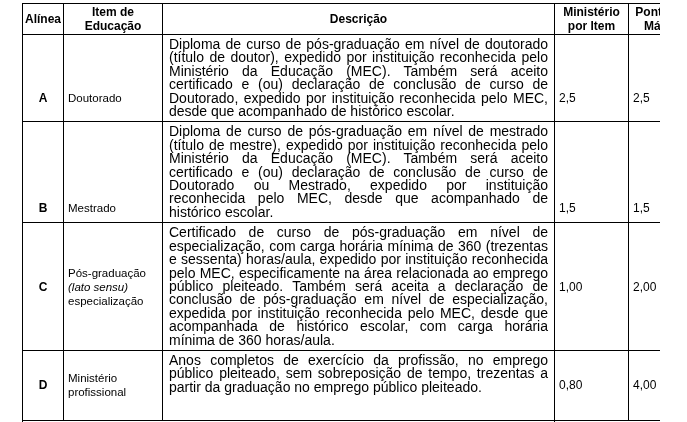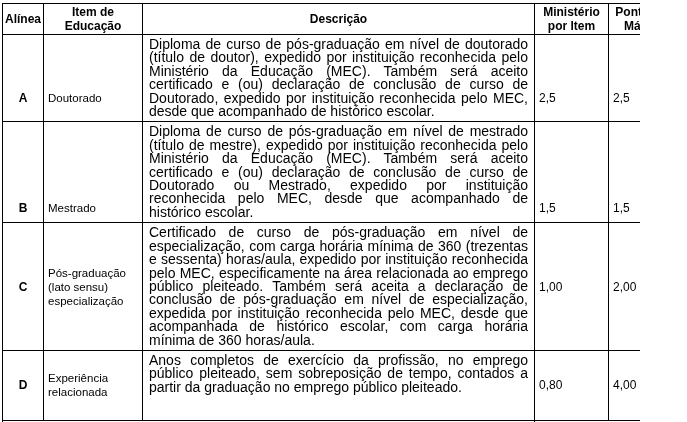--- a/index.html
+++ b/index.html
@@ -8,20 +8,21 @@
     background: #ffffff;
     font-family: "Liberation Sans", sans-serif;
     color: #000000;
   }
   .page {
     position: relative;
     width: 640px;
     height: 422px;
     background: #ffffff;
     overflow: hidden;
+    margin-left: 20px;
   }
   table.eval-table {
     border-collapse: collapse;
     table-layout: fixed;
     width: 681px;
     margin: 3px 0 0 2px;
   }
   .eval-table td, .eval-table th {
     border: 1px solid #000000;
     padding: 2px 4px;
@@ -55,21 +56,21 @@
     vertical-align: middle;
     font-weight: bold;
   }
   td.item {
     text-align: left;
     vertical-align: middle;
     font-size: 11.5px;
     line-height: 14px;
   }
   td.item span { display: block; }
-  td.item .italic { }
+  td.item .italic { font-style: italic; }
   td.desc {
     text-align: justify;
     vertical-align: top;
     font-size: 14px;
     line-height: 13.4px;
     padding: 3px 6px 3px 6px;
   }
   td.val {
     vertical-align: middle;
     font-size: 12px;
@@ -140,22 +141,22 @@
           <span>Pós-graduação</span>
           <span class="italic">(lato sensu)</span>
           <span>especialização</span>
         </td>
         <td class="desc">Certificado de curso de pós-graduação em nível de especialização, com carga horária mínima de 360 (trezentas e sessenta) horas/aula, expedido por instituição reconhecida pelo MEC, especificamente na área relacionada ao emprego público pleiteado. Também será aceita a declaração de conclusão de pós-graduação em nível de especialização, expedida por instituição reconhecida pelo MEC, desde que acompanhada de histórico escolar, com carga horária mínima de 360 horas/aula.</td>
         <td class="val">1,00</td>
         <td class="val">2,00</td>
       </tr>
       <tr class="h-d">
         <td class="alinea">D</td>
-        <td class="item">Experiência relacionada</td>
-        <td class="desc">Anos completos de exercício da profissão, no emprego público pleiteado, sem sobreposição de tempo, contados a partir da graduação no emprego público pleiteado.</td>
+        <td class="item">Ministério profissional</td>
+        <td class="desc">Anos completos de exercício da profissão, no emprego público pleiteado, sem sobreposição de tempo, trezentas a partir da graduação no emprego público pleiteado.</td>
         <td class="val">0,80</td>
         <td class="val">4,00</td>
       </tr>
       <tr class="h-foot">
         <td class="total-label" colspan="3">Total máximo de Pontos</td>
         <td class="total-value" colspan="2">10,00</td>
       </tr>
     </tbody>
   </table>
 </div>

